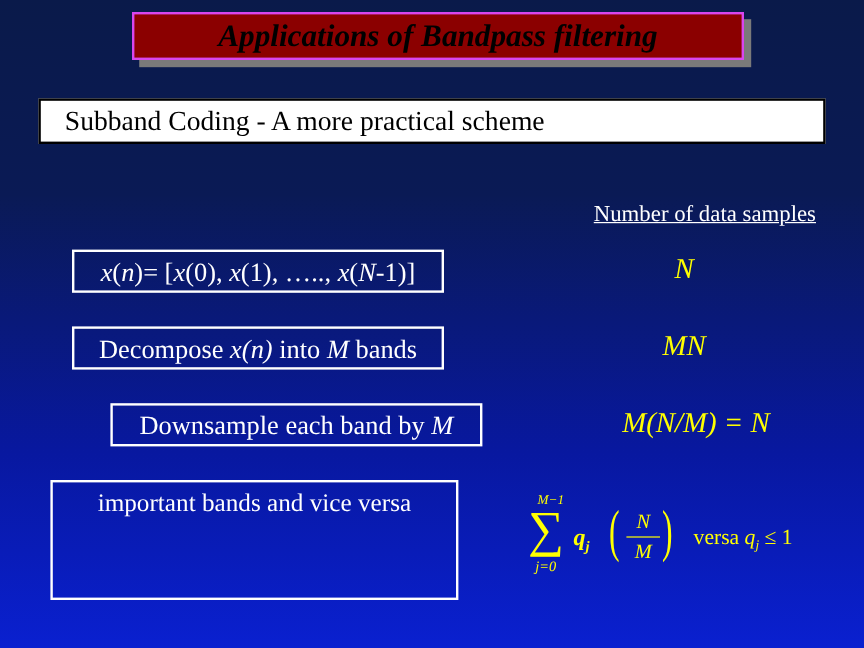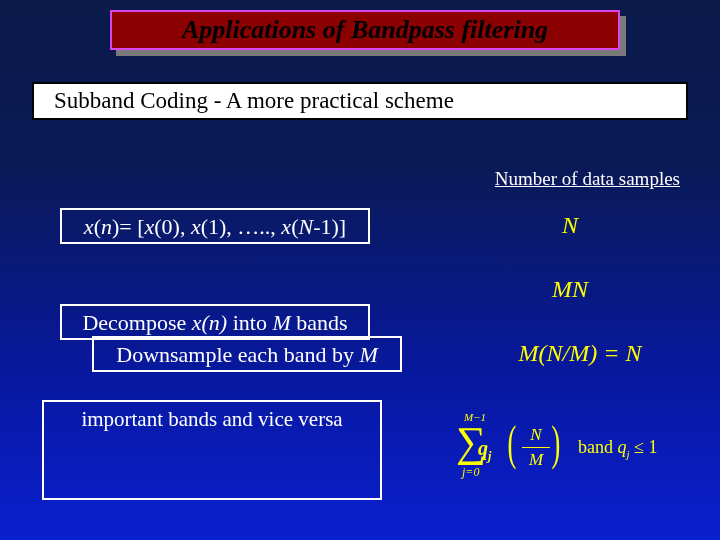--- a/index.html
+++ b/index.html
@@ -60,21 +60,21 @@
     background: transparent;
     color: #fff;
     font-size: 22px;
     display: flex;
     align-items: flex-start;
     justify-content: center;
     text-align: center;
     padding: 4px 8px;
   }
   .row1 { left: 60px; top: 208px; width: 310px; height: 36px; }
-  .row2 { left: 60px; top: 272px; width: 310px; height: 36px; margin-top: 32px; }
+  .row2 { left: 60px; top: 272px; width: 310px; height: 36px; }
   .row3 { left: 60px; top: 336px; width: 310px; height: 36px; margin-left: 32px; }
   .row4 { left: 42px; top: 400px; width: 340px; height: 100px; font-size: 21px; line-height: 1.25; }
   .val {
     position: absolute;
     color: #ff0;
     font-style: italic;
     font-size: 24px;
     text-align: center;
   }
   .val1 { left: 540px; top: 212px; width: 60px; }
@@ -83,21 +83,21 @@
   .it { font-style: italic; }
   .formula-wrap {
     position: absolute;
     left: 440px; top: 415px;
     width: 270px; height: 70px;
     color: #ff0;
     font-family: "Times New Roman", serif;
   }
   .sigma-block {
     position: absolute;
-    left: 16px; top: 0;
+    left: 0; top: 0;
     width: 50px; height: 70px;
   }
   .sigma-top {
     position: absolute;
     left: 8px; top: -4px;
     font-size: 11px;
     font-style: italic;
   }
   .sigma {
     position: absolute;
@@ -206,15 +206,15 @@
   <div class="paren">
     <span class="paren-l">(</span>
     <div class="frac">
       <span class="num">N</span>
       <span class="bar"></span>
       <span class="den">M</span>
     </div>
     <span class="paren-r">)</span>
   </div>
   <div class="where">
-    <span>band </span><span class="it">q</span><sub>j</sub><span> ≤ 1</span>
+    <span>versa </span><span class="it">q</span><sub>j</sub><span> ≤ 1</span>
   </div>
 </div>
 
 </body></html>

